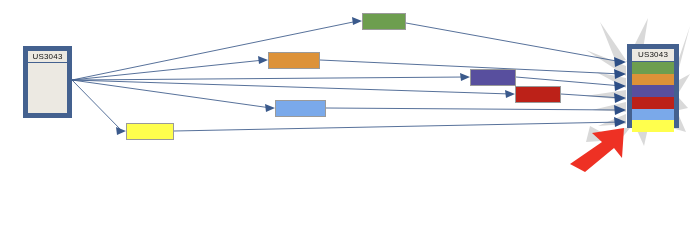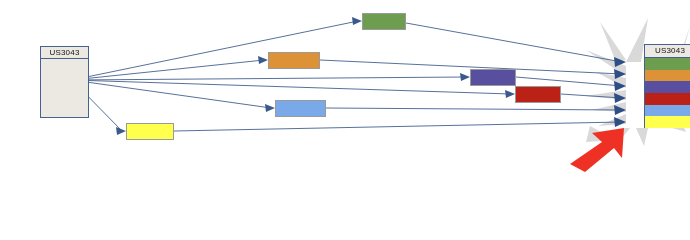--- a/index.html
+++ b/index.html
@@ -4,21 +4,21 @@
 <style>
   html,body{margin:0;padding:0;background:#ffffff;}
   body{width:690px;height:176px;overflow:hidden;
        font-family:"Liberation Sans","DejaVu Sans",sans-serif;}
   #stage{position:relative;width:690px;height:176px;background:#ffffff;}
   #svg-layer{position:absolute;left:0;top:0;width:690px;height:176px;}
 
   .node-box{position:absolute;box-sizing:border-box;}
 
   
-  .container{border:1px solid #0369a1;background:#ece9e2;margin-left:17px;}
+  .container{border:5px solid #0369a1;background:#ece9e2;}
   .container .hdr{
       box-sizing:border-box;height:12px;width:100%;
       border-bottom:1px solid #44618f;background:#ece9e2;
       display:flex;align-items:center;justify-content:center;
       font-size:8px;color:#111111;letter-spacing:.2px;line-height:1;
   }
   .container .body{width:100%;}
 
   
   .band{width:100%;box-sizing:border-box;}

